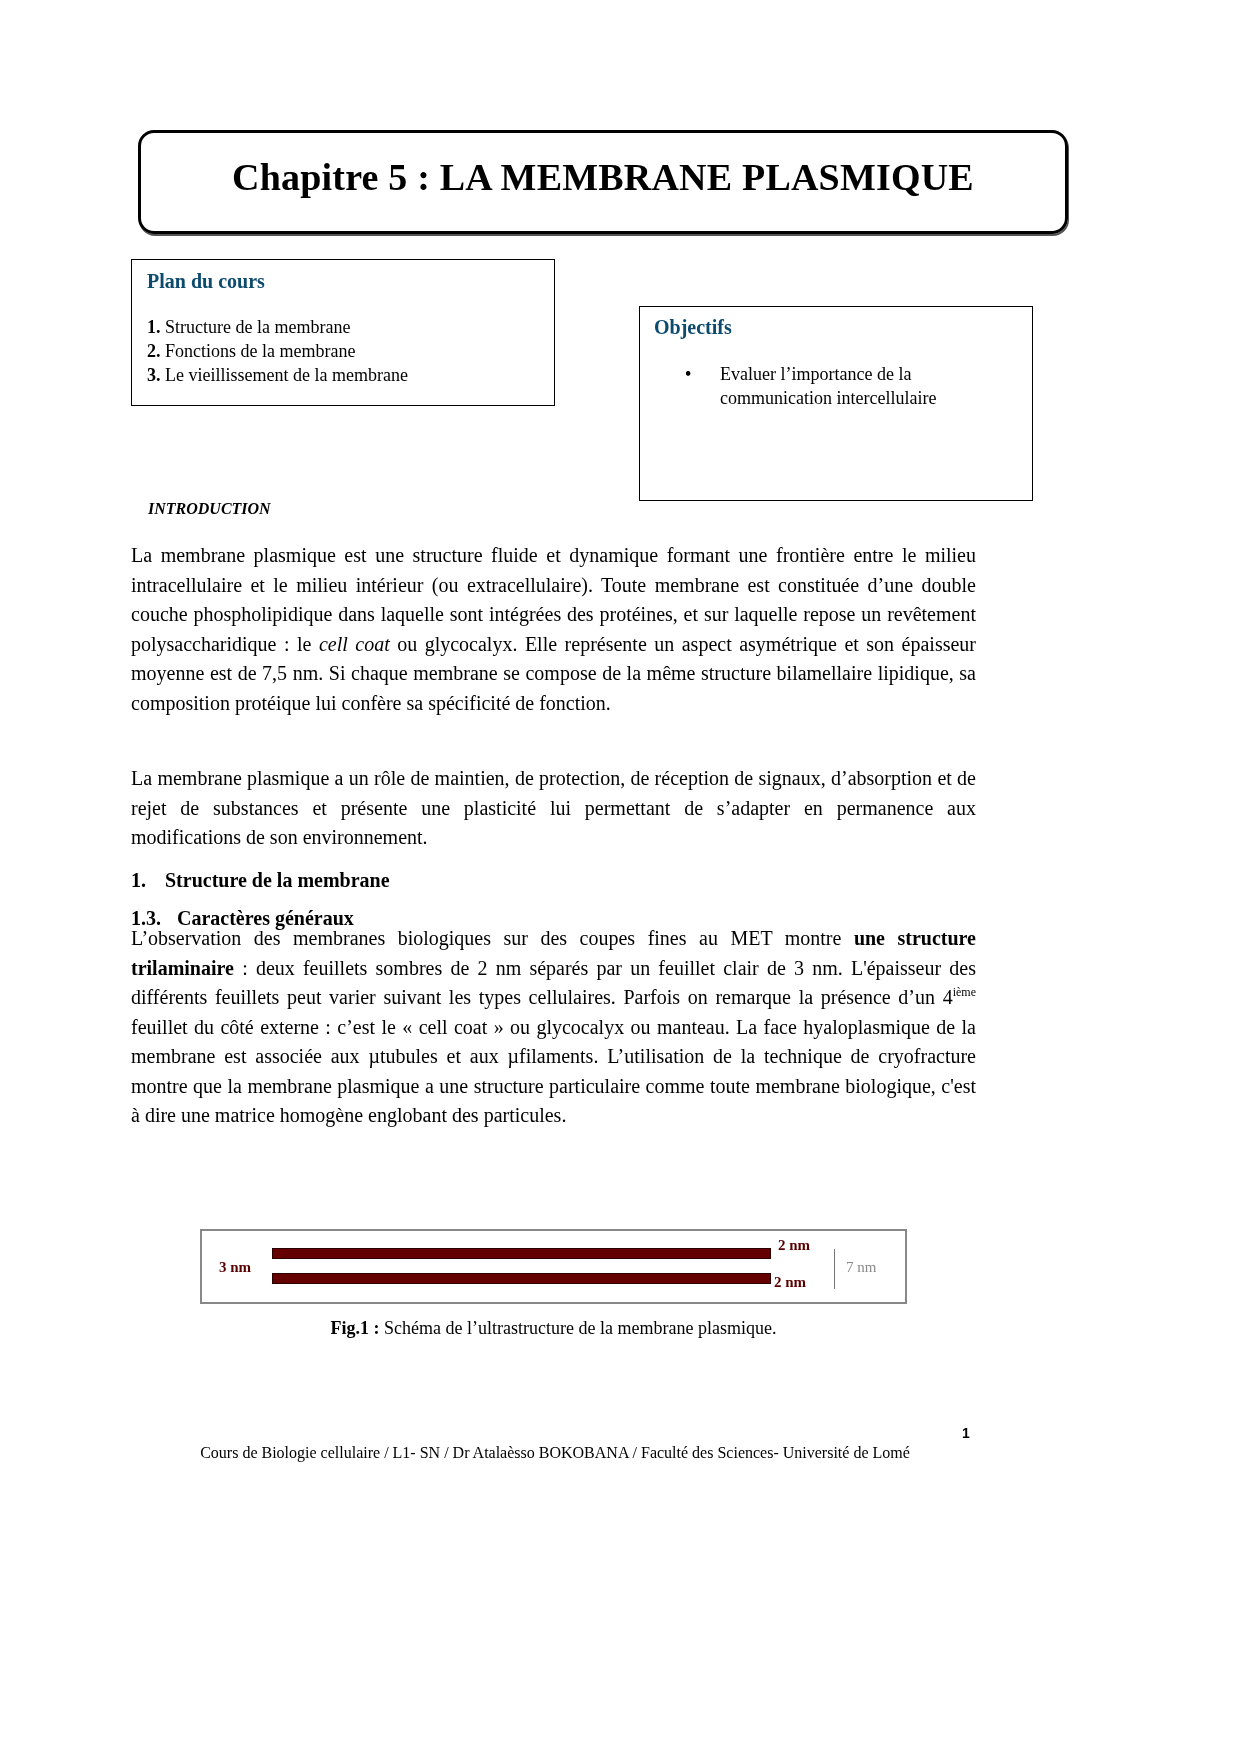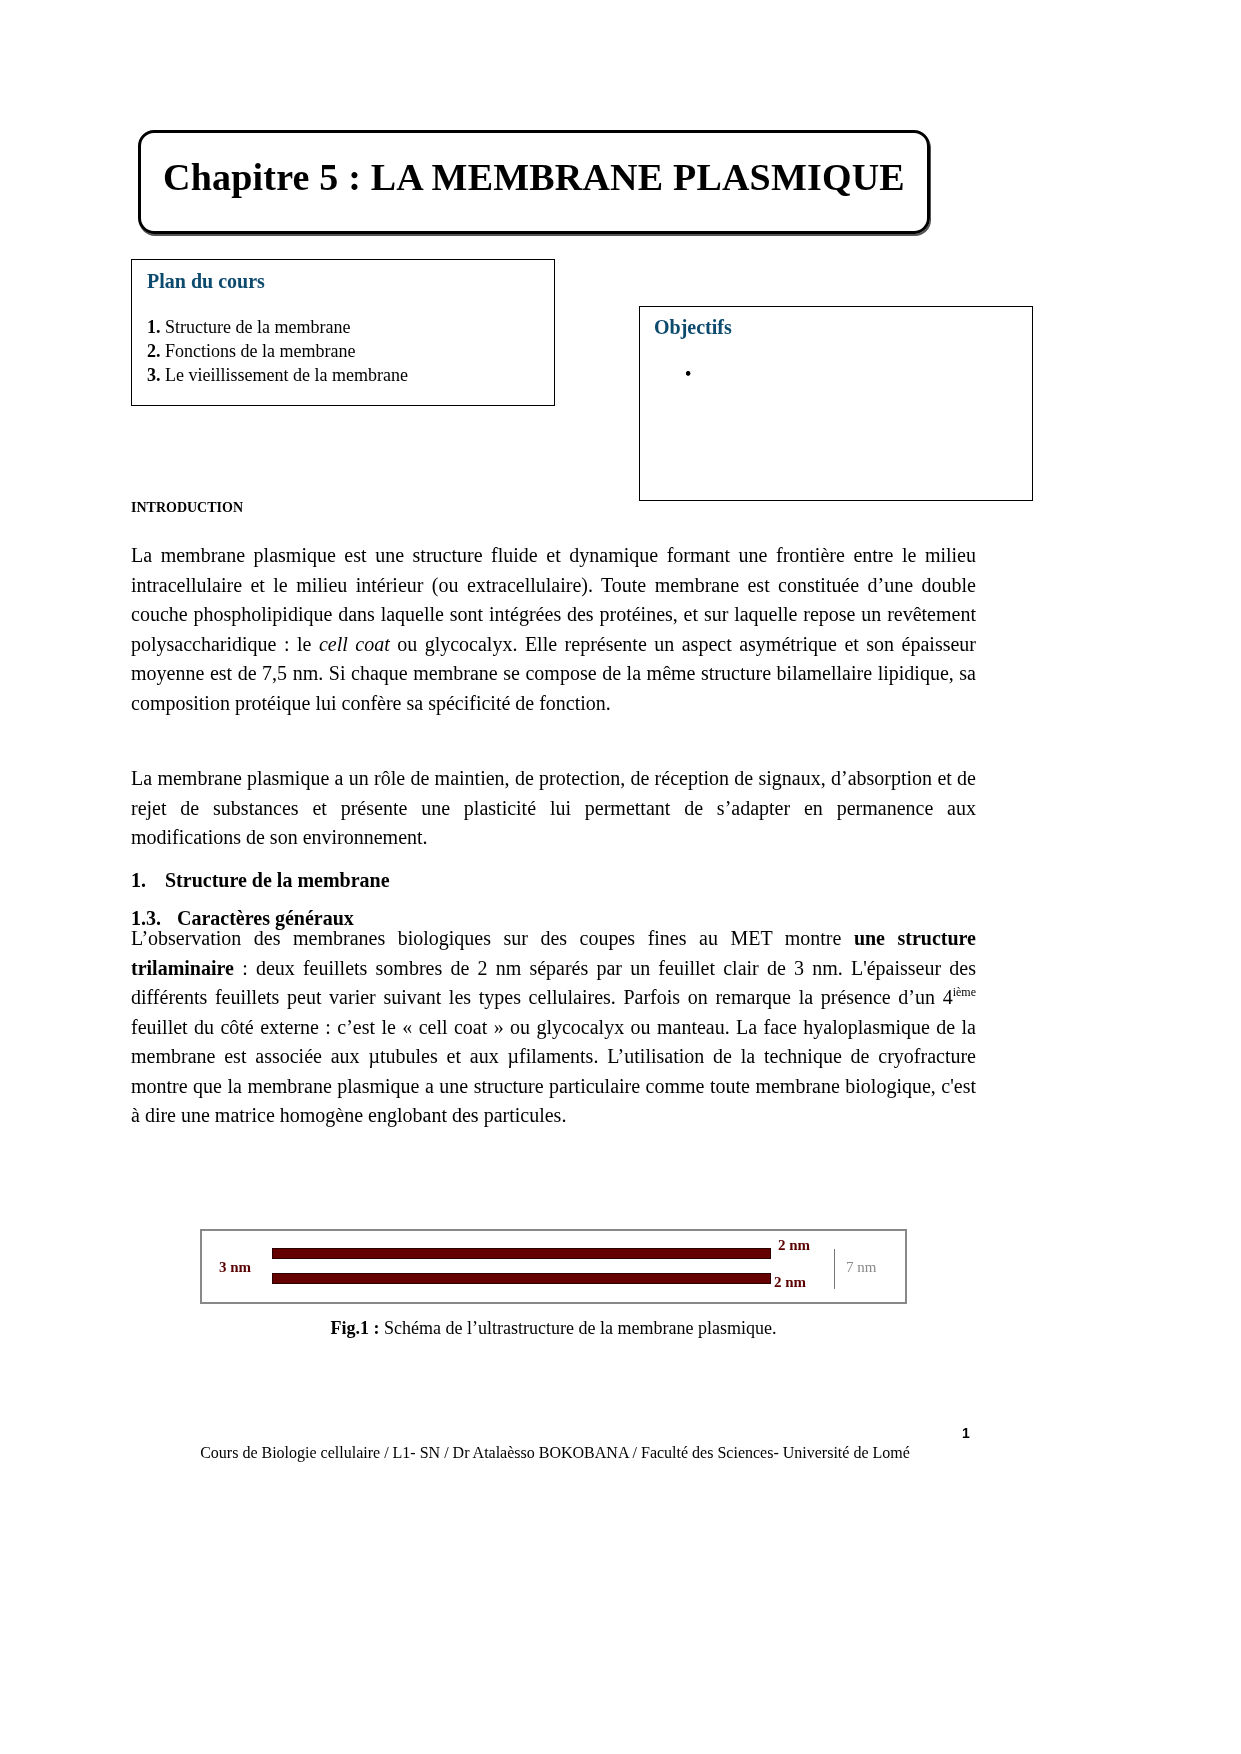--- a/index.html
+++ b/index.html
@@ -1,36 +1,36 @@
 <!DOCTYPE html>
 <html><head>
 <meta charset="utf-8">
 <style>
   html, body { margin:0; padding:0; background:#ffffff; }
   body { width:1241px; height:1754px; position:relative; overflow:hidden;
          font-family:"Liberation Serif", serif; color:#000; }
   .abs { position:absolute; }
-  .title-box { left:138px; top:130px; width:792px; height:104px;
+  .title-box { left:138px; top:130px; width:930px; height:104px;
                border:3px solid #000; border-radius:16px; box-sizing:border-box;
                box-shadow: 1px 2px 0 #555; }
   .title-box h1 { margin:0; position:absolute; left:0; right:0; top:22px; text-align:center;
                   font-family:"Liberation Serif", serif; font-weight:bold; font-size:38px; letter-spacing:0.2px; }
   .plan-box { left:131px; top:259px; width:424px; height:147px; border:1.5px solid #000; box-sizing:border-box; }
   .obj-box { left:639px; top:258px; width:394px; height:195px; border:1.5px solid #000; box-sizing:border-box;margin-top:48px; }
   .box-heading { color:#0c4a6e; font-weight:bold; font-size:20px; margin:0; }
   .plan-box .box-heading { position:absolute; left:15px; top:10px; }
   .obj-box .box-heading { position:absolute; left:14px; top:9px; }
   .plan-list { position:absolute; left:15px; top:55px; margin:0; padding:0; list-style:none; font-size:18px; line-height:24px; }
   .plan-list b { font-weight:bold; }
   .obj-list { position:absolute; left:35px; top:55px; width:350px; margin:0; padding:0; list-style:none; font-size:18px; line-height:24px; }
   .obj-list li { position:relative; padding-left:45px; }
   .obj-list .bullet { position:absolute; left:10px; top:0; }
   .text-block { left:131px; width:845px; font-size:20px; line-height:29.5px; text-align:justify; }
   .text-block p { margin:0; }
-  .h-intro { left:131px; top:500px; font-size:14px; font-weight:bold; }
+  .h-intro { left:148px; top:500px; font-size:16px; font-weight:bold;font-style:italic; }
   .h-sec { left:131px; font-size:20px; font-weight:bold; }
   .h-sec .num { display:inline-block; width:34px; }
   .h-sec .num2 { display:inline-block; width:46px; }
   sup { font-size:12px; line-height:0; }
   .fig { left:200px; top:1229px; width:707px; height:75px; border:2px solid #888; box-sizing:border-box; background:#fff; }
   .bar { position:absolute; left:70px; width:497px; height:9px; background:#650000; border:1px solid #2a0000; }
   .fig-lbl { position:absolute; font-family:"Liberation Serif", serif; font-weight:bold; font-size:15px; color:#5a0000; }
   .fig-lbl.grey { color:#8a8a8a; font-weight:normal; }
   .fig-sep { position:absolute; left:632px; top:18px; width:1px; height:40px; background:#777; }
   .caption { left:200px; top:1318px; width:707px; text-align:center; font-size:18px; }
@@ -50,21 +50,21 @@
     <li><b>1.</b><span> Structure de la membrane</span></li>
     <li><b>2.</b><span> Fonctions de la membrane</span></li>
     <li><b>3.</b><span> Le vieillissement de la membrane</span></li>
   </ul>
 </div>
 
 <div class="abs obj-box">
   <h2 class="box-heading">Objectifs</h2>
   <ul class="obj-list">
     <li><span class="bullet">•</span></li>
-    <li><span class="bullet">•</span></li>
+    <li><span class="bullet">•</span><span>Evaluer l’importance de la communication intercellulaire</span></li>
   </ul>
 </div>
 
 <div class="abs h-intro">INTRODUCTION</div>
 
 <div class="abs text-block" style="top:541px;">
   <p><span>La membrane plasmique est une structure fluide et dynamique formant une frontière entre le milieu intracellulaire et le milieu intérieur (ou extracellulaire). Toute membrane est constituée d’une double couche phospholipidique dans laquelle sont intégrées des protéines, et sur laquelle repose un revêtement polysaccharidique : le </span><i>cell coat</i><span> ou glycocalyx. Elle représente un aspect asymétrique et son épaisseur moyenne est de 7,5 nm. Si chaque membrane se compose de la même structure bilamellaire lipidique, sa composition protéique lui confère sa spécificité de fonction.</span></p>
 </div>
 
 <div class="abs text-block" style="top:764px;">

